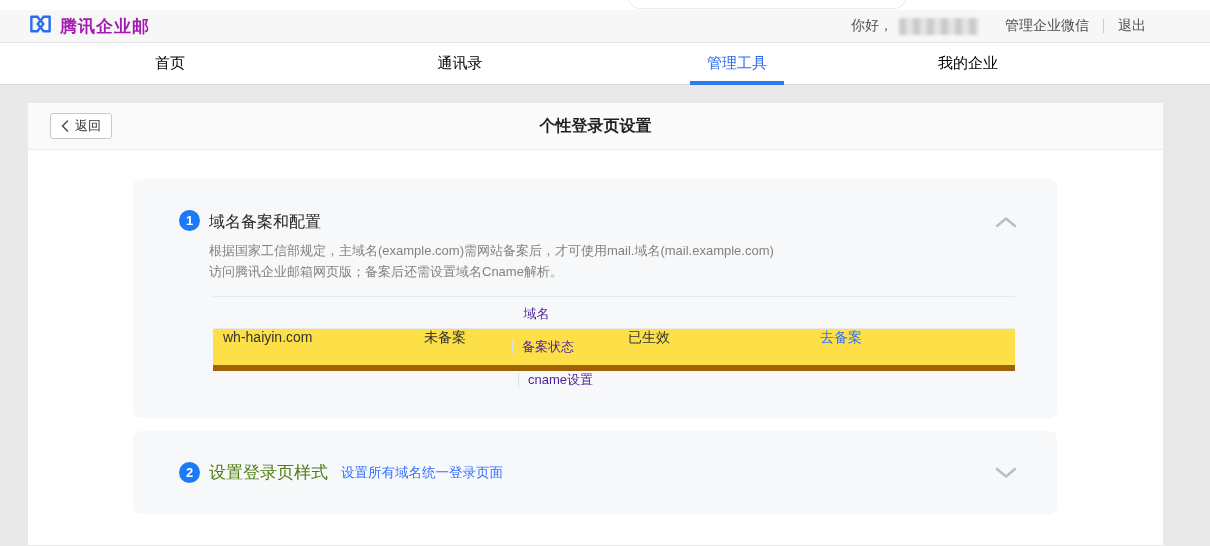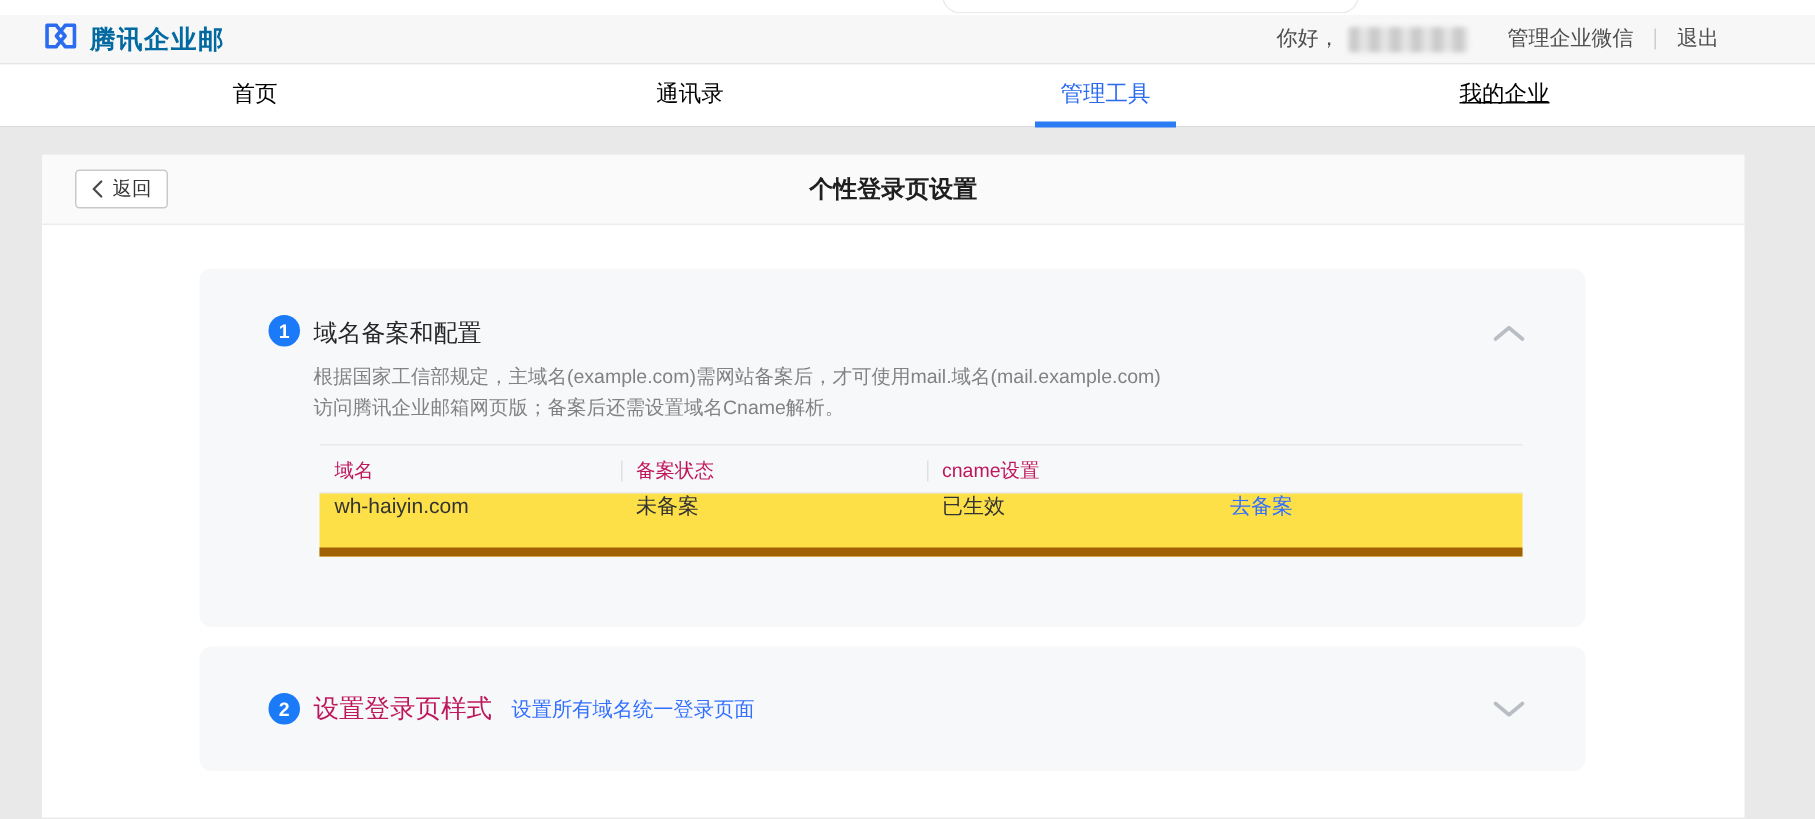--- a/index.html
+++ b/index.html
@@ -8,39 +8,39 @@
 
   
   .browser-strip { height:10px; background:#fff; position:relative; }
   .browser-strip .bar-hint { position:absolute; left:628px; top:-6px; width:278px; height:15px;
     border:1px solid #ececec; border-radius:0 0 12px 12px; border-top:none; }
 
   
   .app-header { height:33px; background:#f7f7f7; border-bottom:1px solid #e4e4e4;
     display:flex; align-items:center; padding:0 64px 0 28px; }
   .logo { display:flex; align-items:center; gap:7px; cursor:pointer; }
-  .logo-text { font-size:17px; font-weight:bold; color:#0369a1; letter-spacing:1px; }
+  .logo-text { font-size:17px; font-weight:bold; color:#a21caf; letter-spacing:1px; }
   .header-spacer { flex:1; }
   .header-right { display:flex; align-items:center; font-size:14px; color:#4d4d4d; }
   .greeting { margin-right:6px; }
   .blur-name { width:80px; height:17px; border-radius:2px; margin-right:26px;
     background:repeating-linear-gradient(90deg,#cbcbcb 0 7px,#e3e3e3 7px 14px),
                repeating-linear-gradient(0deg,rgba(255,255,255,.45) 0 4px,rgba(170,170,170,.35) 4px 8px);
     filter:blur(1.6px); }
   .header-link { cursor:pointer; }
   .header-divider { width:1px; height:14px; background:#ccc; margin:0 14px; }
 
   
   .nav-bar { height:42px; background:#fff; border-bottom:1px solid #dcdcdc; position:relative; }
   .nav-tab { position:absolute; top:0; transform:translateX(-50%); height:42px; line-height:40px;
     font-size:15px; color:#000000; cursor:pointer; white-space:nowrap; }
   .nav-tab.active { color:#2b6bf0; }
   .nav-tab .underline { position:absolute; left:50%; transform:translateX(-50%); bottom:0;
     width:94px; height:4px; background:#2b7bf2; }
-  .tab-1 { left:170px; } .tab-2 { left:460px; } .tab-3 { left:737px; } .tab-4 { left:1003px;text-decoration:underline; }
+  .tab-1 { left:170px; } .tab-2 { left:460px; } .tab-3 { left:737px; } .tab-4 { left:968px; }
 
   
   .main-wrap { height:461px; background:#e9e9e9; }
   .panel { margin-left:28px; width:1135px; padding-top:18px;border-radius:20px; }
   .title-bar { height:47px; background:#fafafa; border-bottom:1px solid #ededed;
     display:flex; align-items:center; position:relative; }
   .back-btn { margin-left:22px; width:62px; height:26px; background:#fff; border:1px solid #c9c9c9;
     border-radius:3px; display:flex; align-items:center; justify-content:center; gap:6px;
     font-size:13px; color:#333; cursor:pointer; }
   .page-title { position:absolute; left:50%; transform:translateX(-50%);
@@ -56,32 +56,32 @@
     font-size:13px; font-weight:bold; text-align:center; line-height:21px; }
   .card-1 .step-badge { position:absolute; left:46px; top:31px; }
   .card-1 .card-title { position:absolute; left:76px; top:33px; font-size:16px; font-weight:500; color:#262626; }
   .chevron-btn { position:absolute; right:40px; cursor:pointer; line-height:0; }
   .card-1 .chevron-btn { top:37px; }
   .card-2 .chevron-btn { top:50%; transform:translateY(-50%); }
 
   .desc { position:absolute; left:76px; top:61px; font-size:13px; color:#828282; line-height:21px; }
 
   .domain-table { position:absolute; left:80px; top:117px; width:802px; font-size:13px; }
-  .thead { display:flex; height:33px; align-items:flex-start; border-top:1px solid #e7e9eb;
-    border-bottom:1px solid #e7e9eb; color:#be185d; }
+  .thead { display:flex; height:33px; align-items:center; border-top:1px solid #e7e9eb;
+    border-bottom:1px solid #e7e9eb; color:#4c1d95;flex-direction:column; }
   .hcell { padding-left:10px; position:relative; height:33px; line-height:33px; }
   .hcell + .hcell::before { content:''; position:absolute; left:0; top:10px; width:1px; height:14px; background:#dde0e4; }
   .trow { display:flex; align-items:flex-start; height:42px; background:#fde047;
     border-bottom:6px solid #a16207; font-size:14px; color:#333; }
   .tcell { padding-left:10px; }
   .c1 { width:201px; } .c2 { width:204px; } .c3 { width:192px; } .c4 { width:205px; }
   .action-link { color:#3370ff; cursor:pointer; }
 
   .card-2 .step-badge { margin-left:46px; }
-  .card-2 .card-title { margin-left:9px; font-size:17px; font-weight:500; color:#be185d; }
+  .card-2 .card-title { margin-left:9px; font-size:17px; font-weight:500; color:#4d7c0f; }
   .card-2 .style-link { margin-left:13px; font-size:13.5px; color:#3370ff; cursor:pointer; }
 </style>
 </head>
 <body>
 
 <div class="browser-strip">
   <div class="bar-hint"></div>
 </div>
 
 <div class="app-header">

